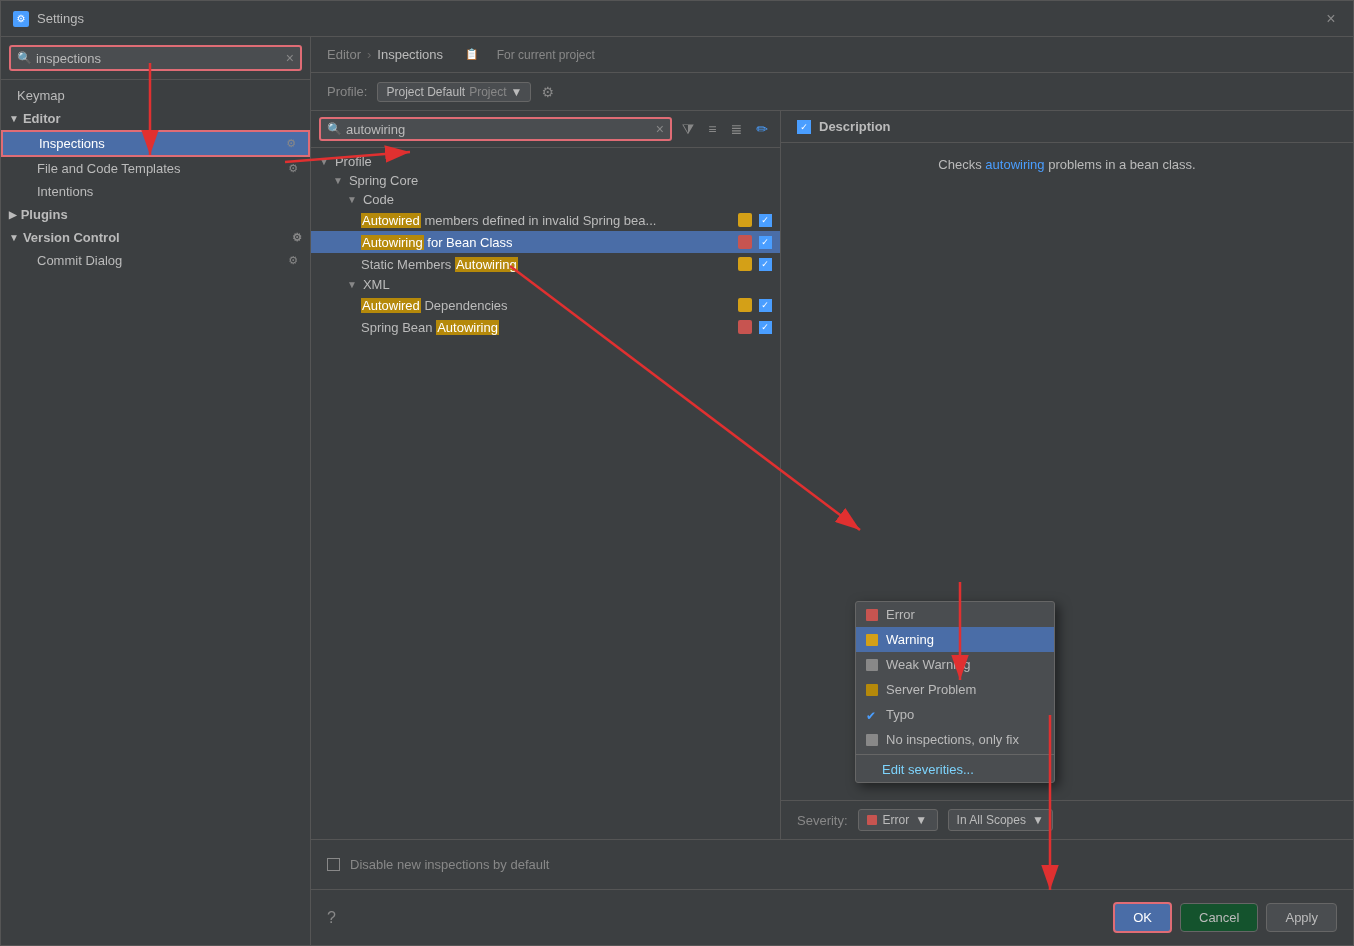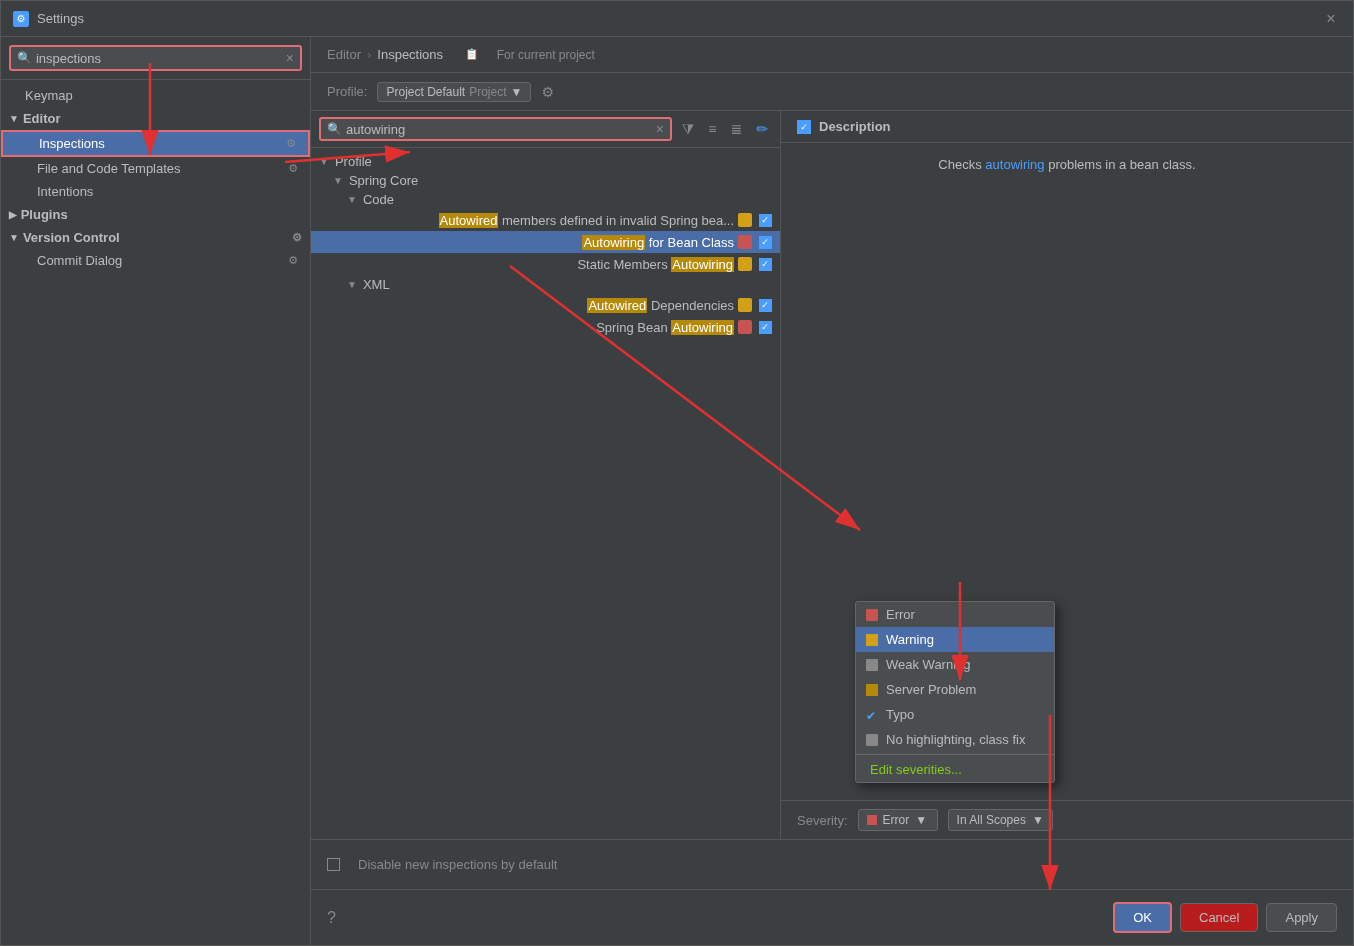--- a/index.html
+++ b/index.html
@@ -22,21 +22,21 @@
     .search-icon-char { color: #888; font-size: 12px; }
     .search-input { background: transparent; border: none; outline: none; color: #bbbbbb; font-size: 13px; flex: 1; }
     .clear-search { color: #888; cursor: pointer; font-size: 14px; }
 
     .sidebar-tree { flex: 1; overflow-y: auto; padding: 4px 0; }
     .sidebar-item { padding: 4px 12px 4px 16px; cursor: pointer; display: flex; align-items: center; gap: 6px; }
     .sidebar-item.selected { background: #4a6da7; color: #fff; }
     .sidebar-item.selected { border: 2px solid #e06c75; }
     .sidebar-group { font-weight: bold; color: #bbbbbb; padding: 4px 8px; display: flex; align-items: center; gap: 4px; cursor: pointer; }
     .sidebar-group .arrow { font-size: 10px; }
-    .indent-1 { padding-left: 24px; }
+    .indent-1 { padding-left: 16px; }
     .indent-2 { padding-left: 36px; }
     .gear-icon-small { font-size: 11px; color: #888; margin-left: auto; }
 
     
     .right-panel { flex: 1; display: flex; flex-direction: column; background: #3c3f41; }
 
     
     .breadcrumb { padding: 8px 16px; display: flex; align-items: center; gap: 6px; border-bottom: 1px solid #555; height: 36px; }
     .breadcrumb-item { color: #888; }
     .breadcrumb-sep { color: #666; }
@@ -59,21 +59,21 @@
     .insp-search-input { background: transparent; border: none; outline: none; color: #bbbbbb; font-size: 13px; flex: 1; }
     .insp-clear { color: #888; cursor: pointer; font-size: 14px; }
     .toolbar-btn { background: none; border: none; color: #888; cursor: pointer; padding: 2px 4px; font-size: 14px; }
 
     .tree-area { flex: 1; overflow-y: auto; padding: 4px 0; background: #3c3f41; }
     .tree-node { display: flex; align-items: center; padding: 2px 6px 2px 8px; cursor: pointer; gap: 4px; }
     .tree-node.selected { background: #4a6da7; }
     .tree-indent-0 { padding-left: 8px; }
     .tree-indent-1 { padding-left: 22px; }
     .tree-indent-2 { padding-left: 36px; }
-    .tree-indent-3 { padding-left: 50px; text-align: right; }
+    .tree-indent-3 { padding-left: 50px; }
     .arrow-icon { font-size: 10px; color: #888; margin-right: 2px; }
     .node-label { flex: 1; color: #bbbbbb; font-size: 13px; }
     .highlight { background: #b5890a; color: #fff; padding: 0 1px; }
     .severity-dot { width: 14px; height: 14px; border-radius: 2px; flex-shrink: 0; }
     .severity-red { background: #c75450; }
     .severity-orange { background: #d4a017; }
     .checkbox-col { width: 18px; height: 18px; display: flex; align-items: center; justify-content: center; }
     .cb { width: 13px; height: 13px; border: 1px solid #888; background: #3c3f41; display: flex; align-items: center; justify-content: center; }
     .cb.checked { background: #4a9eff; border-color: #4a9eff; }
     .cb.checked::after { content: '✓'; color: white; font-size: 9px; }
@@ -96,33 +96,33 @@
     
     .severity-menu { position: absolute; top: -200px; left: 74px; background: #4a4d50; border: 1px solid #666; border-radius: 3px; z-index: 100; min-width: 200px; box-shadow: 4px 4px 12px rgba(0,0,0,0.5); }
     .severity-menu-item { padding: 5px 10px; display: flex; align-items: center; gap: 8px; cursor: pointer; color: #bbbbbb; font-size: 13px; }
     .severity-menu-item.selected { background: #4a6da7; color: #fff; }
     .menu-dot { width: 12px; height: 12px; border-radius: 1px; flex-shrink: 0; }
     .menu-dot-red { background: #c75450; }
     .menu-dot-orange { background: #d4a017; }
     .menu-dot-gray { background: #888; }
     .menu-dot-yellow { background: #b5890a; }
     .menu-separator { border: none; border-top: 1px solid #666; margin: 2px 0; }
-    .menu-edit { padding: 5px 14px; color: #84cc16; cursor: pointer; font-size: 13px; }
+    .menu-edit { padding: 5px 26px; color: #7dd3fc; cursor: pointer; font-size: 13px; }
 
     
     .footer { background: #3c3f41; border-top: 1px solid #555; padding: 8px 16px; display: flex; align-items: center; gap: 10px; height: 50px; }
-    .disable-checkbox { display: flex; align-items: center; gap: 18px; }
+    .disable-checkbox { display: flex; align-items: center; gap: 10px; }
     .cb-small { width: 13px; height: 13px; border: 1px solid #888; background: #3c3f41; }
     .footer-label { color: #888; font-size: 13px; }
 
     
     .bottom-buttons { background: #3c3f41; border-top: 1px solid #555; padding: 10px 16px; display: flex; align-items: center; justify-content: flex-end; gap: 8px; height: 56px; }
     .btn { padding: 6px 18px; border-radius: 4px; cursor: pointer; font-size: 13px; border: 1px solid #666; }
     .btn-ok { background: #4a6da7; color: #fff; border: 2px solid #e06c75; }
-    .btn-cancel { background: #b91c1c; color: #bbbbbb; }
+    .btn-cancel { background: #14532d; color: #bbbbbb; }
     .btn-apply { background: #4a4d50; color: #bbbbbb; }
     .help-btn { color: #888; font-size: 16px; cursor: pointer; margin-right: auto; }
 
     
     .arrows-overlay { position: absolute; top: 0; left: 0; width: 1354px; height: 946px; pointer-events: none; z-index: 200; }
 
     .window-wrapper { position: relative; width: 1354px; height: 946px; }
   </style>
 </head>
 <body>
@@ -321,21 +321,21 @@
                 <div class="severity-menu-item">
                   <div class="menu-dot menu-dot-yellow"></div>
                   <span>Server Problem</span>
                 </div>
                 <div class="severity-menu-item">
                   <div class="menu-dot" style="background:transparent; color:#4a9eff; font-size:12px;">✔</div>
                   <span>Typo</span>
                 </div>
                 <div class="severity-menu-item">
                   <div class="menu-dot menu-dot-gray"></div>
-                  <span>No highlighting, class fix</span>
+                  <span>No inspections, only fix</span>
                 </div>
                 <hr class="menu-separator">
                 <div class="menu-edit">
                   <span>Edit severities...</span>
                 </div>
               </div>
             </div>
           </div>
         </div>
 

